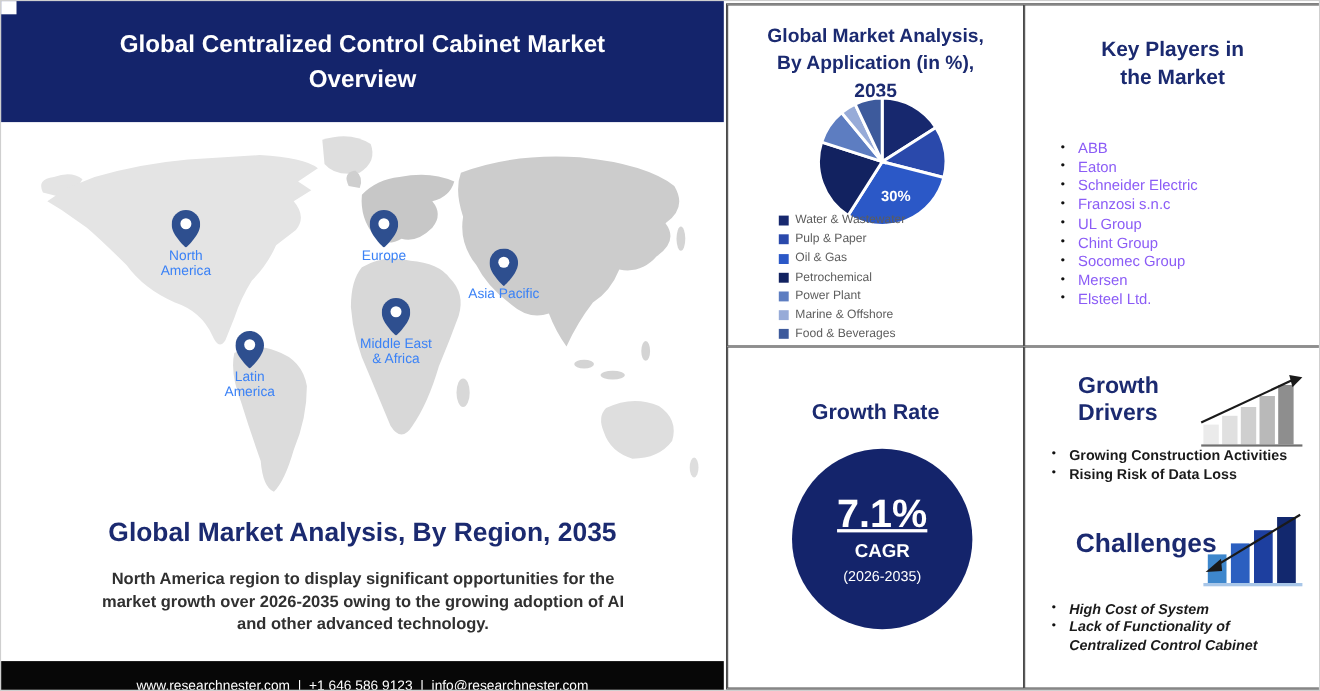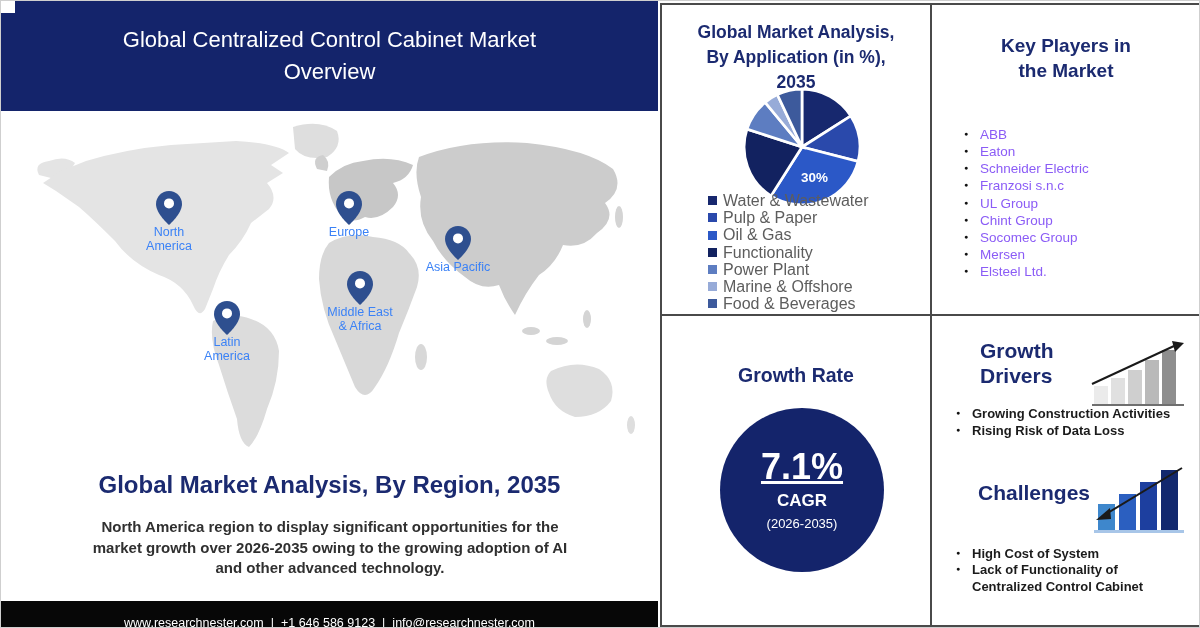--- a/index.html
+++ b/index.html
@@ -2,21 +2,21 @@
 <html style="--navy: #14246b; --heading: #1b2a70; --footer-bg: #070707;"><head>
 <meta charset="utf-8">
 <style>
   html,body{margin:0;padding:0;background:#888;}
   .canvas{position:relative;width:1200px;height:628px;background:#fff;overflow:hidden;
           font-family:"Liberation Sans",sans-serif;margin:0 auto;border:1px solid #cfcfcf;box-sizing:border-box;}
   
   .header{position:absolute;left:0;top:0;width:657px;height:110px;background:var(--navy,#14246b);
           display:flex;align-items:center;justify-content:center;}
   .notch{position:absolute;left:0;top:0;width:14px;height:12px;background:#fff;}
-  .header h1{margin:0;max-width:510px;text-align:center;color:#fff;font-size:22px;line-height:1.45;font-weight:400;}
+  .header h1{margin:0;max-width:510px;text-align:center;color:#fff;font-size:22px;line-height:1.45;font-weight:700;}
   .map-area{position:absolute;left:0;top:108px;width:657px;height:362px;}
   .map-svg{position:absolute;left:30px;top:4px;}
   .pin-group{position:absolute;transform:translateX(-50%);text-align:center;width:110px;}
   .pin-group svg{display:block;margin:0 auto;}
   .pin-label{margin-top:1px;font-size:12.5px;line-height:1.08;color:#3b82f6;}
   .region-title{position:absolute;left:0;top:470px;width:657px;text-align:center;margin:0;
                 color:var(--heading,#1b2a70);font-size:24px;font-weight:700;}
   .region-desc{position:absolute;left:79px;top:516px;width:500px;margin:0;text-align:center;
                color:#303030;font-size:15px;line-height:1.38;font-weight:bold;}
   .footer{position:absolute;left:0;top:600px;width:657px;height:44px;background:var(--footer-bg,#070707);
@@ -25,21 +25,21 @@
   
   .rgrid{position:absolute;left:659px;top:2px;width:540px;height:622px;display:grid;
          grid-template-columns:270px 270px;grid-template-rows:311px 311px;border:1px solid #4a4a4a;}
   .rgrid>div{position:relative;background:#fff;border:1px solid #4a4a4a;box-sizing:border-box;}
   .box-title{color:var(--heading,#1b2a70);font-weight:700;text-align:center;}
   
   .pie-title{margin-top:15px;font-size:17.5px;line-height:1.42;}
   .pie-title span{display:block;}
   .pie-svg{position:absolute;left:78px;top:80px;}
   .legend{position:absolute;left:46px;top:187px;margin:0;padding:0;list-style:none;}
-  .legend li{display:flex;align-items:center;font-size:16px;color:#5d5d5d;line-height:17.2px;}
+  .legend li{display:flex;align-items:center;font-size:11px;color:#5d5d5d;line-height:17.2px;}
   .legend .marker{width:9px;height:9px;margin-right:6px;flex:0 0 9px;}
   
   .players-title{margin-top:28px;font-size:19px;line-height:1.32;}
   .players-title span{display:block;}
   .plain-list{margin:0;padding:0;list-style:none;}
   .plain-list li{position:relative;padding-left:16px;}
   .plain-list li::before{content:"\25CF";position:absolute;left:0;top:3px;font-size:7px;color:#111;}
   .players-list{position:absolute;left:32px;top:122px;width:222px;font-size:13.5px;color:#8b5cf6;line-height:1.16;}
   .players-list li{margin-bottom:1.5px;}
   
@@ -48,23 +48,23 @@
              background:var(--navy,#14246b);color:#fff;display:flex;flex-direction:column;
              align-items:center;justify-content:center;text-align:center;}
   .gr-value{font-size:36px;font-weight:700;line-height:1;text-decoration:underline;}
   .gr-metric{font-size:17px;font-weight:700;margin-top:6px;}
   .gr-period{font-size:13px;margin-top:5px;}
   
   .drv-title{position:absolute;left:48px;top:22px;width:125px;font-size:21px;line-height:1.2;text-align:left;}
   .drv-icon{position:absolute;left:158px;top:24px;}
   .drv-list{position:absolute;left:24px;top:90px;width:242px;font-size:13px;font-weight:600;color:#1b1b1b;line-height:1.25;}
   .drv-list li{margin-bottom:1px;}
-  .chl-title{position:absolute;left:46px;top:165px;width:150px;font-size:21px;text-align:left;}
+  .chl-title{position:absolute;left:46px;top:165px;width:150px;font-size:24px;text-align:left;}
   .chl-icon{position:absolute;left:158px;top:146px;}
-  .chl-list{position:absolute;left:24px;top:230px;width:218px;font-size:13px;font-weight:600;color:#1b1b1b;line-height:1.25;}
+  .chl-list{position:absolute;left:24px;top:230px;width:218px;font-size:13px;font-weight:600;color:#1b1b1b;line-height:1.25;font-style:italic;}
 </style>
 </head>
 <body>
 
 <div class="canvas">
 
   <div class="header">
     <h1>Global Centralized Control Cabinet Market Overview</h1>
   </div>
   <div class="notch"></div>
@@ -176,21 +176,21 @@
           <li>
             <span class="marker" style="background: rgb(42, 73, 171);"></span>
             <span>Pulp &amp; Paper</span>
           </li>
           <li>
             <span class="marker" style="background: rgb(43, 88, 199);"></span>
             <span>Oil &amp; Gas</span>
           </li>
           <li>
             <span class="marker" style="background: rgb(18, 34, 96);"></span>
-            <span>Functionality</span>
+            <span>Petrochemical</span>
           </li>
           <li>
             <span class="marker" style="background: rgb(93, 125, 193);"></span>
             <span>Power Plant</span>
           </li>
           <li>
             <span class="marker" style="background: rgb(151, 171, 216);"></span>
             <span>Marine &amp; Offshore</span>
           </li>
           <li>

